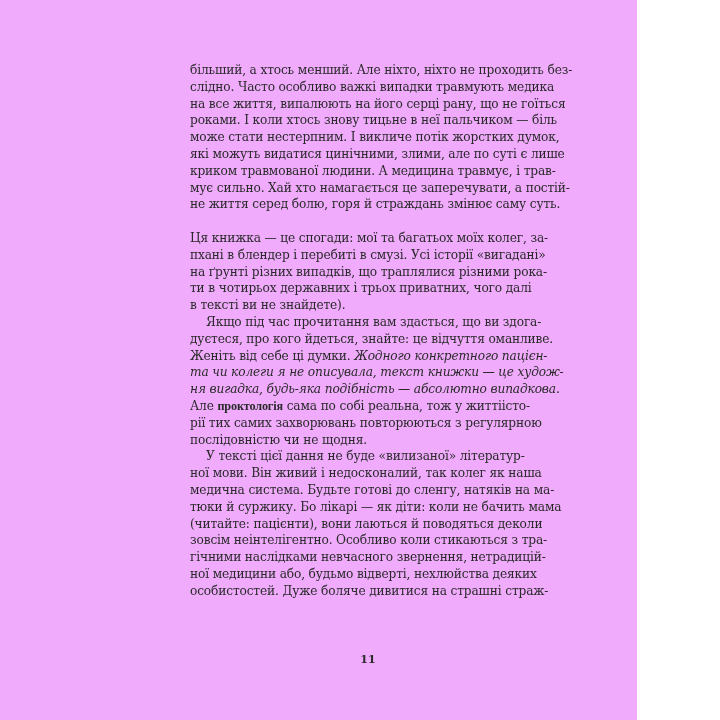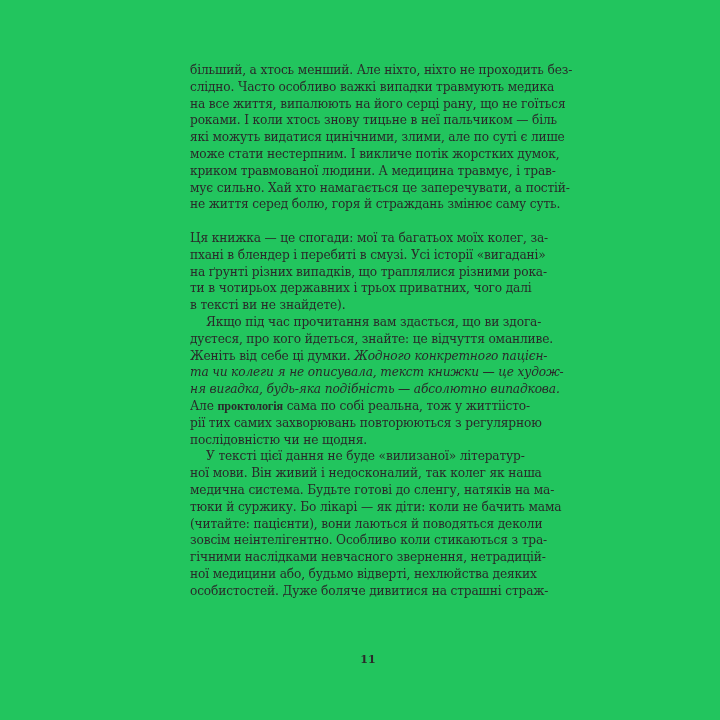--- a/index.html
+++ b/index.html
@@ -1,18 +1,18 @@
 <!DOCTYPE html>
 <html><head>
 <meta charset="utf-8">
 <style>
   html, body { margin: 0; padding: 0; background: #ffffff; }
   body { width: 720px; height: 720px; position: relative; overflow: hidden; }
   .page {
-    position: absolute; left: 0; top: 0; width: 720px; height: 720px; background: #22c55e;
+    position: absolute; left: 0; top: 0; width: 637px; height: 720px; background: #f0abfc;
   }
   .text-block {
     position: absolute; left: 190px; width: 321px;
     font-family: "DejaVu Serif", "Liberation Serif", serif;
     font-size: 12.2px; color: #2a2a2a; letter-spacing: -0.15px;
   }
   .line {
     height: 16.8px; line-height: 16.8px; white-space: nowrap;
     text-align: justify; text-align-last: justify;
     display: block; overflow: visible;
@@ -32,22 +32,22 @@
 </head>
 <body>
 
 <div class="page">
 
   <div id="block1" class="text-block">
     <span class="line">більший, а хтось менший. Але ніхто, ніхто не проходить без-</span>
     <span class="line">слідно. Часто особливо важкі випадки травмують медика</span>
     <span class="line">на все життя, випалюють на його серці рану, що не гоїться</span>
     <span class="line">роками. І коли хтось знову тицьне в неї пальчиком — біль</span>
+    <span class="line">може стати нестерпним. І викличе потік жорстких думок,</span>
     <span class="line">які можуть видатися цинічними, злими, але по суті є лише</span>
-    <span class="line">може стати нестерпним. І викличе потік жорстких думок,</span>
     <span class="line">криком травмованої людини. А медицина травмує, і трав-</span>
     <span class="line">мує сильно. Хай хто намагається це заперечувати, а постій-</span>
     <span class="line">не життя серед болю, горя й страждань змінює саму суть.</span>
   </div>
 
   <div id="block2" class="text-block">
 
     <span class="line">Ця книжка — це спогади: мої та багатьох моїх колег, за-</span>
     <span class="line">пхані в блендер і перебиті в смузі. Усі історії «вигадані»</span>
     <span class="line">на ґрунті різних випадків, що траплялися різними рока-</span>

